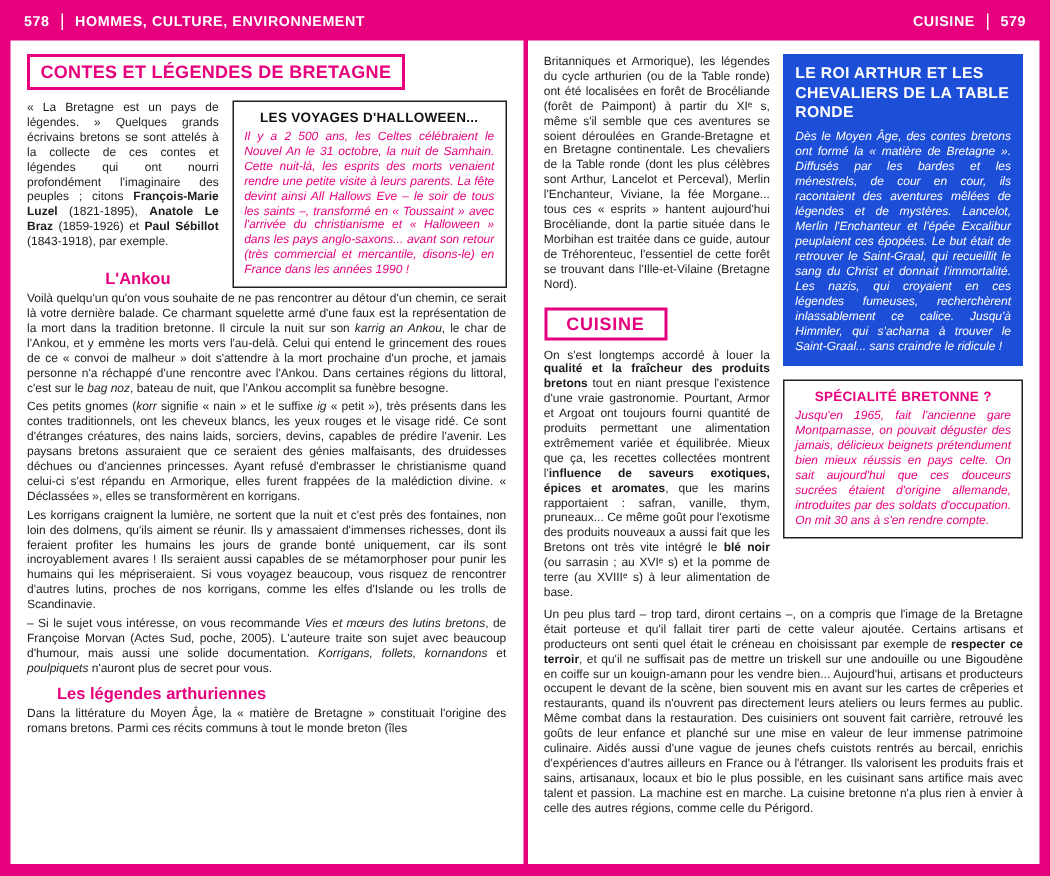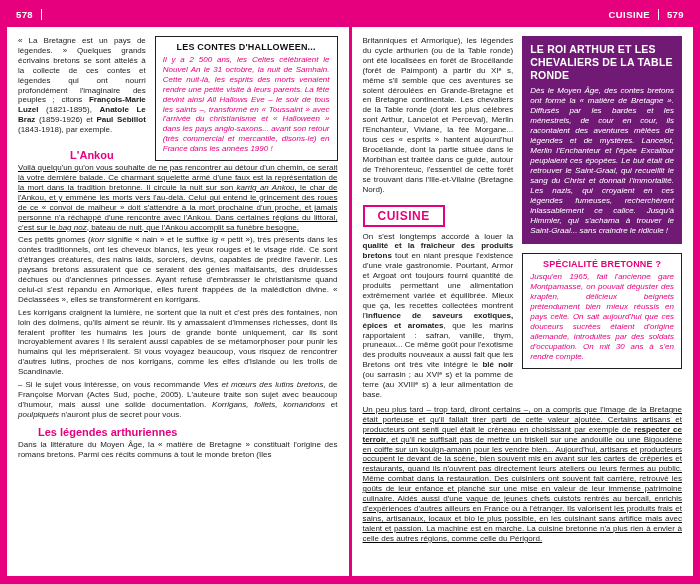--- a/index.html
+++ b/index.html
@@ -42,60 +42,62 @@
   .col-a { flex: 0 0 40%; display: flex; flex-direction: column; align-items: center; }
   .col-a .section-heading { margin-top: auto; margin-bottom: 0; }
   .col-b { flex: 1; }
   .col-c { flex: 1; }
   .col-d { flex: 1.06; }
 
   .note-box { border: 1px solid #231f20; padding: 5px 7px 6px; }
   .note-title { text-align: center; font-weight: bold; font-size: 9px; color: #111; margin-bottom: 3px; letter-spacing: .2px; }
   .note-body { font-size: 8px; line-height: 1.24; font-style: italic; color: #e6007e; text-align: justify; }
 
-  .magenta-box { background: #701a75; color: #fff; padding: 7px 8px 8px; margin-bottom: 9px; }
+  .magenta-box { background: #1d4ed8; color: #fff; padding: 7px 8px 8px; margin-bottom: 9px; }
   .magenta-box .box-title { font-weight: bold; font-size: 10.5px; line-height: 1.25; margin-bottom: 4px; letter-spacing: .2px; }
   .magenta-box .box-body { font-size: 8px; line-height: 1.25; font-style: italic; text-align: justify; }
 
   .cuisine-heading {
     display: inline-block; border: 2px solid #e6007e; color: #e6007e;
     font-weight: bold; font-size: 12px; letter-spacing: .5px;
     padding: 2px 13px; margin: 7px 0 5px;
   }
-  .full-width-block { margin-top: 2px; text-decoration: underline; }
+  .full-width-block { margin-top: 2px; }
 </style>
 </head>
 <body>
 
 <div class="spread">
 
   <div class="header-bar">
     <div class="header-group">
       <span>578</span>
       <span class="header-sep"></span>
+      <span>HOMMES, CULTURE, ENVIRONNEMENT</span>
     </div>
     <div class="header-group">
       <span>CUISINE</span>
       <span class="header-sep"></span>
       <span>579</span>
     </div>
   </div>
 
   <div class="pages">
 
     <div class="page">
+      <div class="title-box">CONTES ET LÉGENDES DE BRETAGNE</div>
 
       <div class="two-col">
         <div class="col-a">
           <p class="body-text"><span>« La Bretagne est un pays de légendes. » Quelques grands écrivains bretons se sont attelés à la collecte de ces contes et légendes qui ont nourri profondément l'imaginaire des peuples ; citons </span><span class="seg-b">François-Marie Luzel</span><span> (1821-1895), </span><span class="seg-b">Anatole Le Braz</span><span> (1859-1926) et </span><span class="seg-b">Paul Sébillot</span><span> (1843-1918), par exemple.</span></p>
           <div class="section-heading">L'Ankou</div>
         </div>
         <div class="col-b">
           <div class="note-box">
-            <div class="note-title">LES CONTES D'HALLOWEEN...</div>
+            <div class="note-title">LES VOYAGES D'HALLOWEEN...</div>
             <div class="note-body">Il y a 2 500 ans, les Celtes célébraient le Nouvel An le 31 octobre, la nuit de Samhain. Cette nuit-là, les esprits des morts venaient rendre une petite visite à leurs parents. La fête devint ainsi All Hallows Eve – le soir de tous les saints –, transformé en « Toussaint » avec l'arrivée du christianisme et « Halloween » dans les pays anglo-saxons... avant son retour (très commercial et mercantile, disons-le) en France dans les années 1990 !</div>
           </div>
         </div>
       </div>
 
       <div class="full-width-block">
         <p class="body-text"><span>Voilà quelqu'un qu'on vous souhaite de ne pas rencontrer au détour d'un chemin, ce serait là votre dernière balade. Ce charmant squelette armé d'une faux est la représentation de la mort dans la tradition bretonne. Il circule la nuit sur son </span><span class="seg-i">karrig an Ankou</span><span>, le char de l'Ankou, et y emmène les morts vers l'au-delà. Celui qui entend le grincement des roues de ce « convoi de malheur » doit s'attendre à la mort prochaine d'un proche, et jamais personne n'a réchappé d'une rencontre avec l'Ankou. Dans certaines régions du littoral, c'est sur le </span><span class="seg-i">bag noz</span><span>, bateau de nuit, que l'Ankou accomplit sa funèbre besogne.</span></p>
       </div>
 
       <div>
@@ -117,21 +119,21 @@
           <div class="cuisine-heading">CUISINE</div>
           <p class="body-text"><span>On s'est longtemps accordé à louer la </span><span class="seg-b">qualité et la fraîcheur des produits bretons</span><span> tout en niant presque l'existence d'une vraie gastronomie. Pourtant, Armor et Argoat ont toujours fourni quantité de produits permettant une alimentation extrêmement variée et équilibrée. Mieux que ça, les recettes collectées montrent l'</span><span class="seg-b">influence de saveurs exotiques, épices et aromates</span><span>, que les marins rapportaient : safran, vanille, thym, pruneaux... Ce même goût pour l'exotisme des produits nouveaux a aussi fait que les Bretons ont très vite intégré le </span><span class="seg-b">blé noir</span><span> (ou sarrasin ; au XVIᵉ s) et la pomme de terre (au XVIIIᵉ s) à leur alimentation de base.</span></p>
         </div>
         <div class="col-d">
           <div class="magenta-box">
             <div class="box-title">LE ROI ARTHUR ET LES CHEVALIERS DE LA TABLE RONDE</div>
             <div class="box-body">Dès le Moyen Âge, des contes bretons ont formé la « matière de Bretagne ». Diffusés par les bardes et les ménestrels, de cour en cour, ils racontaient des aventures mêlées de légendes et de mystères. Lancelot, Merlin l'Enchanteur et l'épée Excalibur peuplaient ces épopées. Le but était de retrouver le Saint-Graal, qui recueillit le sang du Christ et donnait l'immortalité. Les nazis, qui croyaient en ces légendes fumeuses, recherchèrent inlassablement ce calice. Jusqu'à Himmler, qui s'acharna à trouver le Saint-Graal... sans craindre le ridicule !</div>
           </div>
           <div class="note-box">
             <div class="note-title" style="color:#e6007e;">SPÉCIALITÉ BRETONNE ?</div>
-            <div class="note-body"><span>Jusqu'en 1965, fait l'ancienne gare Montparnasse, on pouvait déguster des </span><span class="seg-i">krapfen</span><span>, délicieux beignets prétendument bien mieux réussis en pays celte. On sait aujourd'hui que ces douceurs sucrées étaient d'origine allemande, introduites par des soldats d'occupation. On mit 30 ans à s'en rendre compte.</span></div>
+            <div class="note-body"><span>Jusqu'en 1965, fait l'ancienne gare Montparnasse, on pouvait déguster des </span><span class="seg-i">jamais</span><span>, délicieux beignets prétendument bien mieux réussis en pays celte. On sait aujourd'hui que ces douceurs sucrées étaient d'origine allemande, introduites par des soldats d'occupation. On mit 30 ans à s'en rendre compte.</span></div>
           </div>
         </div>
       </div>
 
       <div class="full-width-block">
         <p class="body-text"><span>Un peu plus tard – trop tard, diront certains –, on a compris que l'image de la Bretagne était porteuse et qu'il fallait tirer parti de cette valeur ajoutée. Certains artisans et producteurs ont senti quel était le créneau en choisissant par exemple de </span><span class="seg-b">respecter ce terroir</span><span>, et qu'il ne suffisait pas de mettre un triskell sur une andouille ou une Bigoudène en coiffe sur un kouign-amann pour les vendre bien... Aujourd'hui, artisans et producteurs occupent le devant de la scène, bien souvent mis en avant sur les cartes de crêperies et restaurants, quand ils n'ouvrent pas directement leurs ateliers ou leurs fermes au public. Même combat dans la restauration. Des cuisiniers ont souvent fait carrière, retrouvé les goûts de leur enfance et planché sur une mise en valeur de leur immense patrimoine culinaire. Aidés aussi d'une vague de jeunes chefs cuistots rentrés au bercail, enrichis d'expériences d'autres ailleurs en France ou à l'étranger. Ils valorisent les produits frais et sains, artisanaux, locaux et bio le plus possible, en les cuisinant sans artifice mais avec talent et passion. La machine est en marche. La cuisine bretonne n'a plus rien à envier à celle des autres régions, comme celle du Périgord.</span></p>
       </div>
     </div>
 
   </div>

